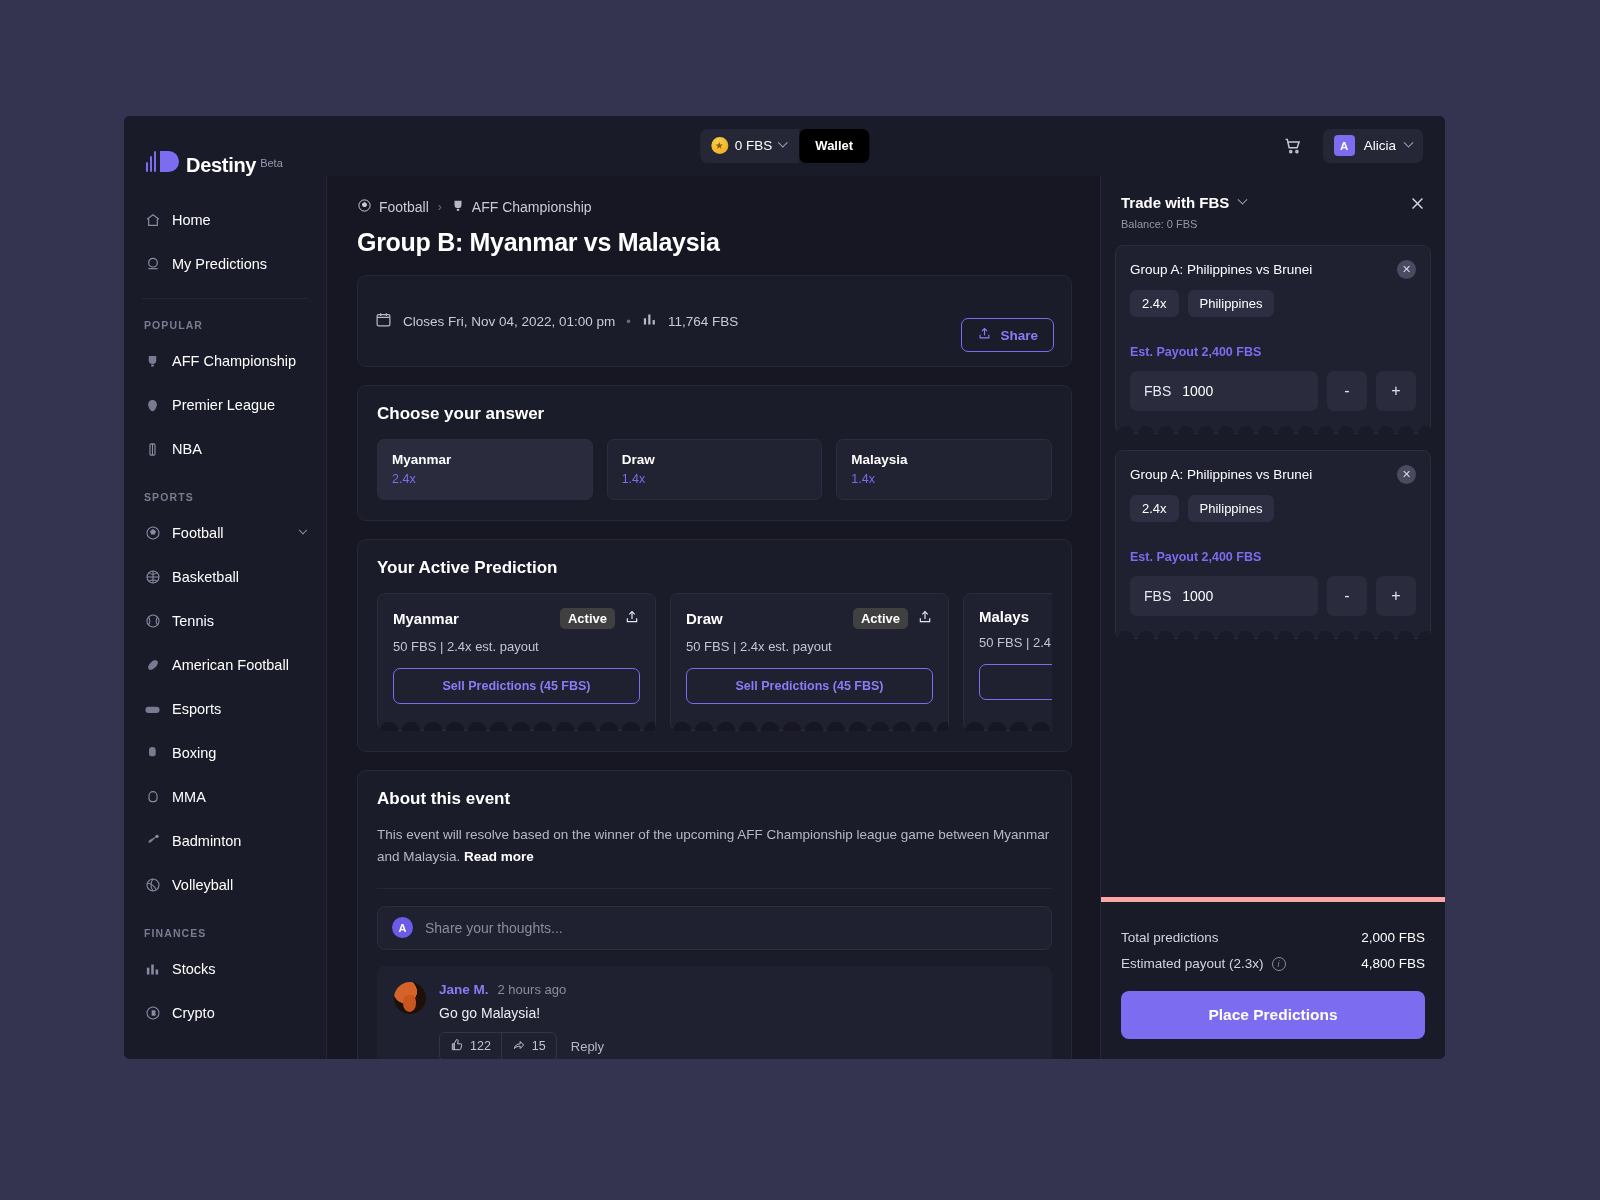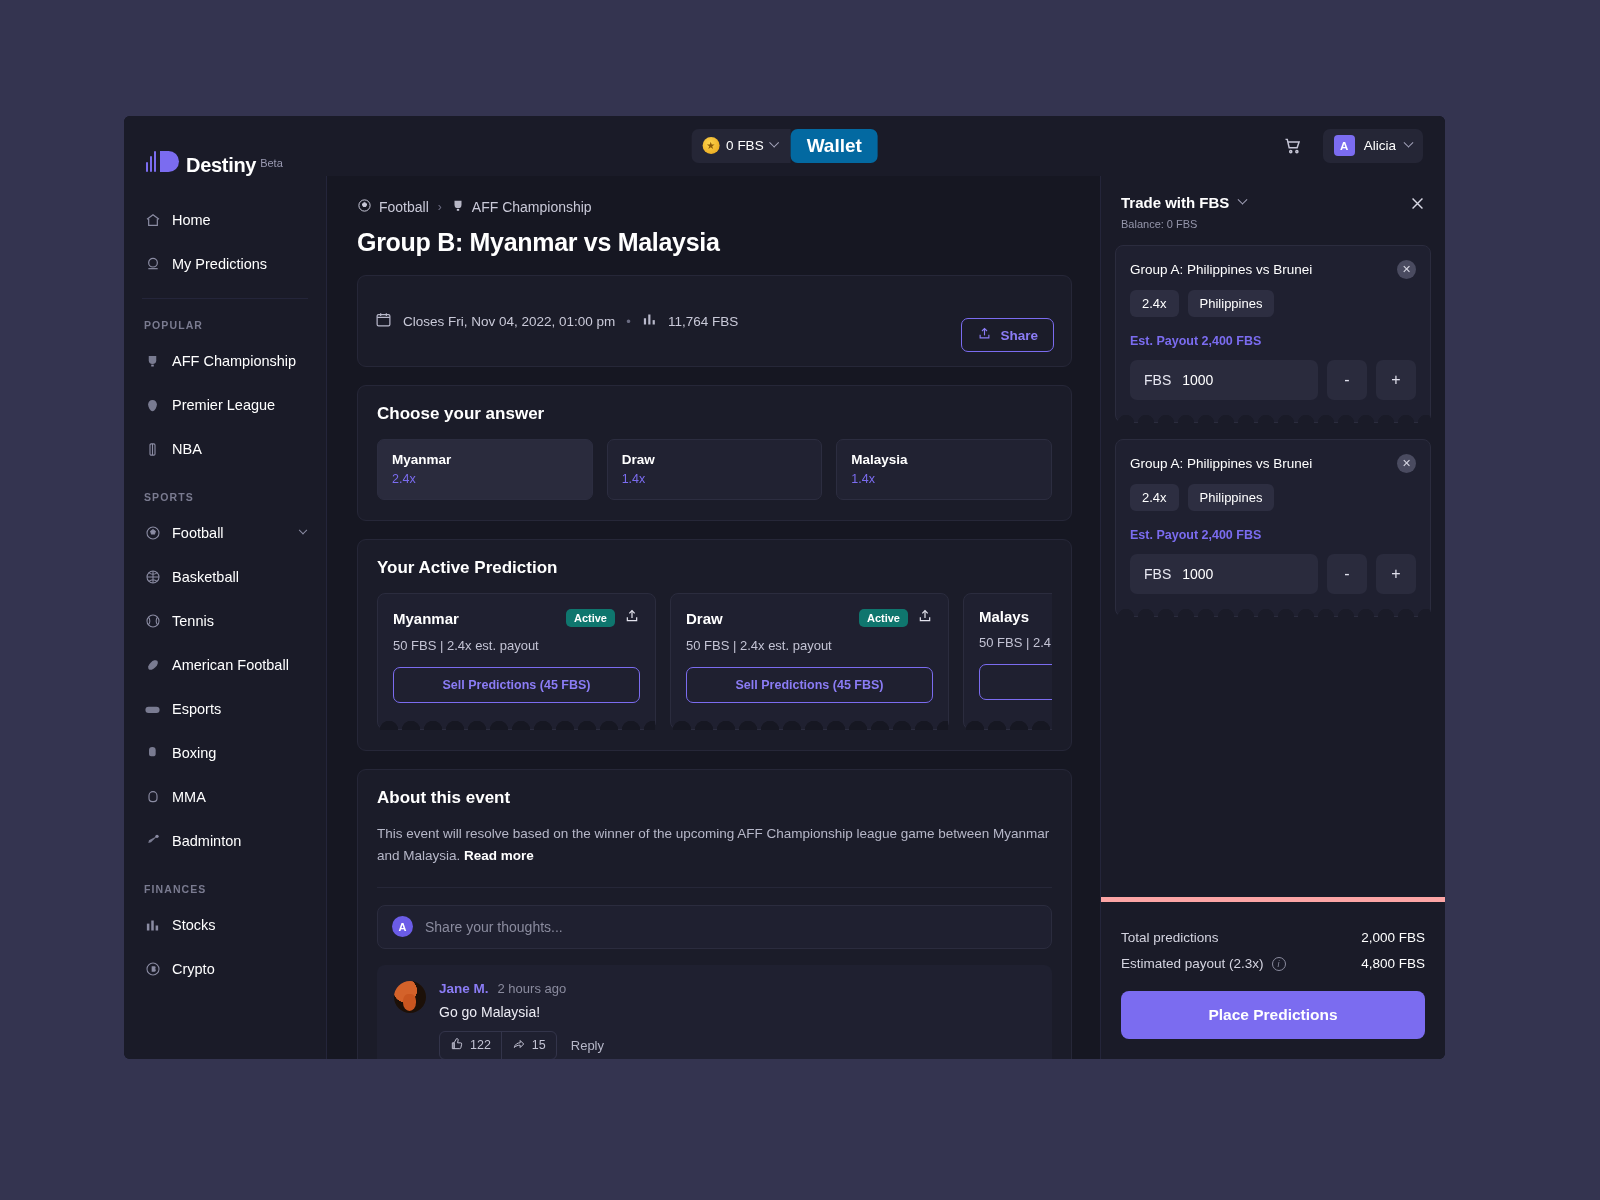--- a/index.html
+++ b/index.html
@@ -56,24 +56,24 @@
   .coin {
     width: 17px; height: 17px; border-radius: 50%;
     background: radial-gradient(circle at 40% 35%, #fcd34d, #e8a317);
     display: flex; align-items: center; justify-content: center;
     font-size: 10px; color: #8a5a08;
   }
   .fbs-amt { font-size: 13.5px; color: #fff; font-weight: 500; }
   .chev { width: 7px; height: 7px; border-right: 1.6px solid #a6a6bd; border-bottom: 1.6px solid #a6a6bd;
           transform: rotate(45deg) translate(-2px,-2px); }
   .wallet-btn {
-    background: #0369a1; color: #fff;
+    background: #000000; color: #fff;
     height: 34px; padding: 0 16px;
     border-radius: 7px; border: none;
-    font-size: 19px; font-weight: bold;
+    font-size: 13px; font-weight: bold;
     font-family: inherit; cursor: pointer;
     display: flex; align-items: center;
   }
   .top-right { margin-left: auto; display: flex; align-items: center; gap: 20px; }
   .cart-icon { color: #c6c6d6; display:flex; }
   .user-pill {
     display: flex; align-items: center; gap: 9px;
     background: #252636; border-radius: 7px;
     height: 34px; padding: 0 11px;
   }
@@ -168,22 +168,22 @@
     background: #1f2030;
     border: 1px solid #2b2c3e;
     border-radius: 8px;
     padding: 14px 15px 26px;
     position: relative;
   }
   .pred-top { display: flex; align-items: center; gap: 9px; }
   .pred-name { font-size: 15px; font-weight: bold; color: #fff; }
   .badge {
     margin-left: auto;
-    background: #0f766e; color: #fff;
-    font-size: 11px; font-weight: bold;
+    background: #404040; color: #fff;
+    font-size: 13px; font-weight: bold;
     padding: 3px 8px; border-radius: 5px;
   }
   .pred-sub { font-size: 13px; color: #c3c3d4; margin-top: 10px; white-space: nowrap; }
   .sell-btn {
     display: block; width: 100%;
     margin-top: 14px; height: 36px;
     border: 1px solid #7b6cf0; border-radius: 7px;
     background: transparent; color: #8b7cf5;
     font-size: 12.5px; font-weight: bold;
     font-family: inherit; cursor: pointer;
@@ -269,21 +269,21 @@
   .x-circle {
     margin-left: auto; width: 19px; height: 19px; border-radius: 50%;
     background: #4a4b60; color: #d6d6e2; font-size: 11px;
     display: flex; align-items: center; justify-content: center; cursor: pointer;
   }
   .chips { display: flex; gap: 9px; margin-top: 11px; }
   .chip {
     background: #2d2e41; border-radius: 6px;
     padding: 6px 12px; font-size: 13px; color: #fff; font-weight: 500;
   }
-  .payout { font-size: 12.5px; color: #7b6cf0; font-weight: bold; margin-top: 17px; }
+  .payout { font-size: 12.5px; color: #7b6cf0; font-weight: bold; margin-top: 28px; }
   .stake-row { display: flex; gap: 9px; margin-top: 12px; }
   .stake-field {
     flex: 1; background: #2a2b3d; border-radius: 7px;
     height: 40px; display: flex; align-items: center; gap: 11px;
     padding: 0 14px; cursor: text;
   }
   .stake-cur { font-size: 14px; color: #e8e8f2; font-weight: 500; }
   .stake-val { font-size: 14px; color: #fff; }
   .step {
     width: 40px; height: 40px; border-radius: 7px;
@@ -485,20 +485,29 @@
       <div class="nav-item">
         <span class="ico">
           <svg width="16" height="16" viewBox="0 0 24 24" fill="currentColor">
               <path d="M19 4L9 14l-4 1 1-4z" opacity=".85"></path>
               <circle cx="18" cy="5" r="2.5"></circle>
             </svg>
         </span>
         <span>Badminton</span>
       </div>
 
+      <div class="nav-item">
+        <span class="ico">
+          <svg width="16" height="16" viewBox="0 0 24 24" fill="none" stroke="currentColor" stroke-width="1.6">
+              <circle cx="12" cy="12" r="9"></circle>
+              <path d="M12 3c-4 5-4 13 0 18M3.5 9c5 1 11 5 13 10"></path>
+            </svg>
+        </span>
+        <span>Volleyball</span>
+      </div>
 
       <div class="sec-title">FINANCES</div>
 
       <div class="nav-item">
         <span class="ico">
           <svg width="15" height="15" viewBox="0 0 24 24" fill="currentColor">
               <rect x="3" y="9" width="4" height="11"></rect>
               <rect x="10" y="4" width="4" height="16"></rect>
               <rect x="17" y="12" width="4" height="8"></rect>
             </svg>

